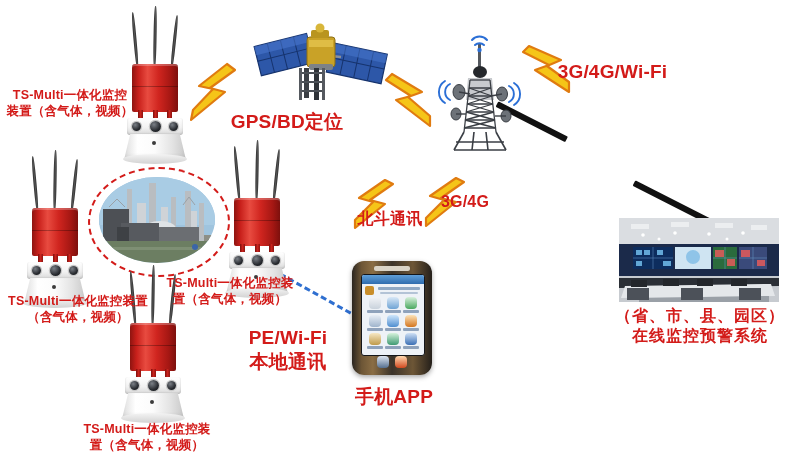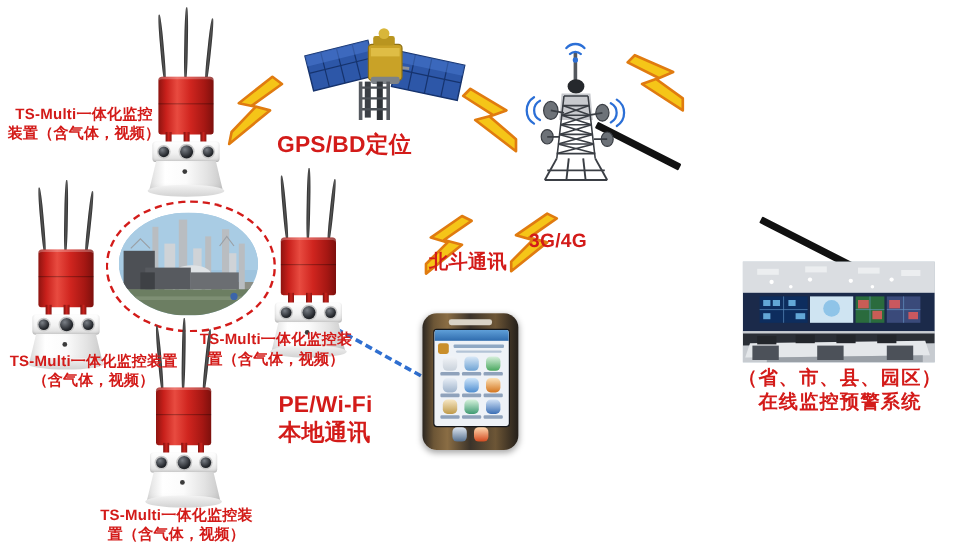--- a/index.html
+++ b/index.html
@@ -427,21 +427,23 @@
 
   <div class="lbl lbl-sm" style="left:72px;top:422px;width:150px;">TS-Multi一体化监控装
 置（含气体，视频）</div>
 
   <div class="lbl lbl-md" style="left:345px;top:209px;width:90px;">北斗通讯</div>
 
   <div class="lbl lbl-lg" style="left:222px;top:110px;width:130px;">GPS/BD定位</div>
 
   <div class="lbl lbl-md" style="left:430px;top:192px;width:70px;text-align:center;">3G/4G</div>
 
-
-  <div class="lbl lbl-lg" style="left:232px;top:326px;width:112px;text-align:left;">PE/Wi-Fi
+  <div class="lbl lbl-lg" style="left:545px;top:60px;width:135px;">3G/4G/Wi-Fi</div>
+
+  <div class="lbl lbl-lg" style="left:232px;top:326px;width:112px;text-align:center;">PE/Wi-Fi
 本地通讯</div>
 
+  <div class="lbl lbl-lg" style="left:348px;top:385px;width:92px;">手机APP</div>
 
   <div class="lbl lbl-md" style="left:608px;top:306px;width:184px;letter-spacing:1px;text-align:center;">（省、市、县、园区）
 在线监控预警系统</div>
 
 </div>
 
 </body></html>

